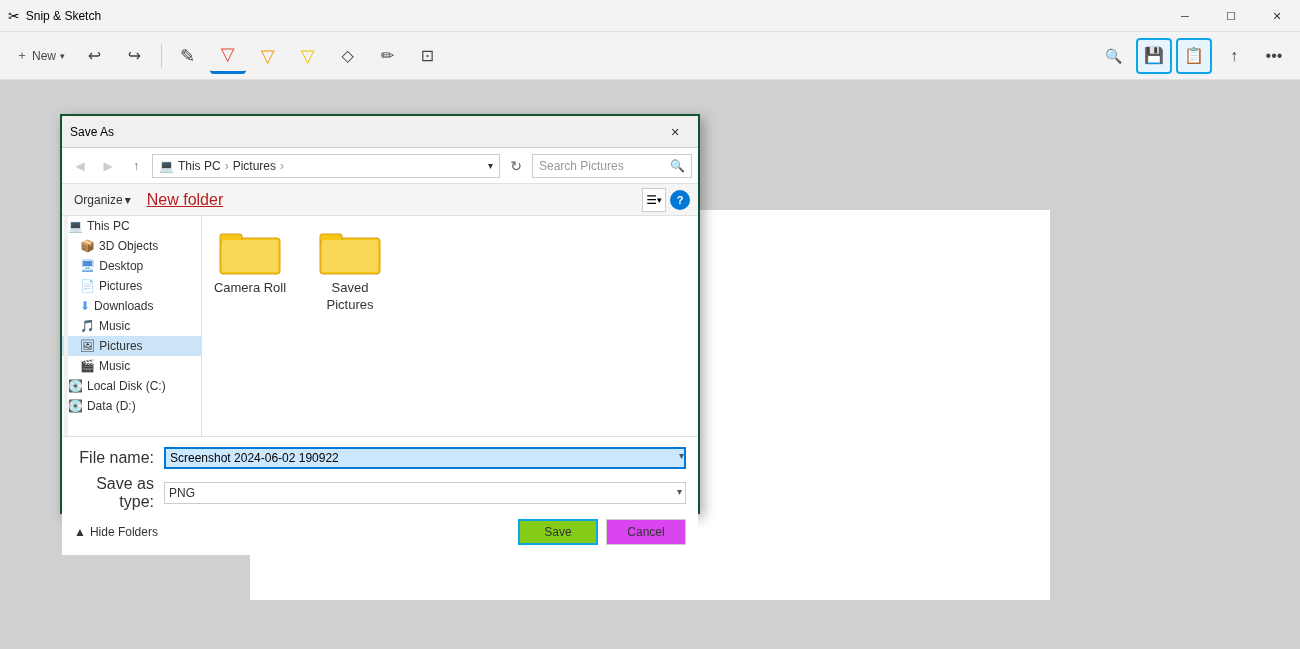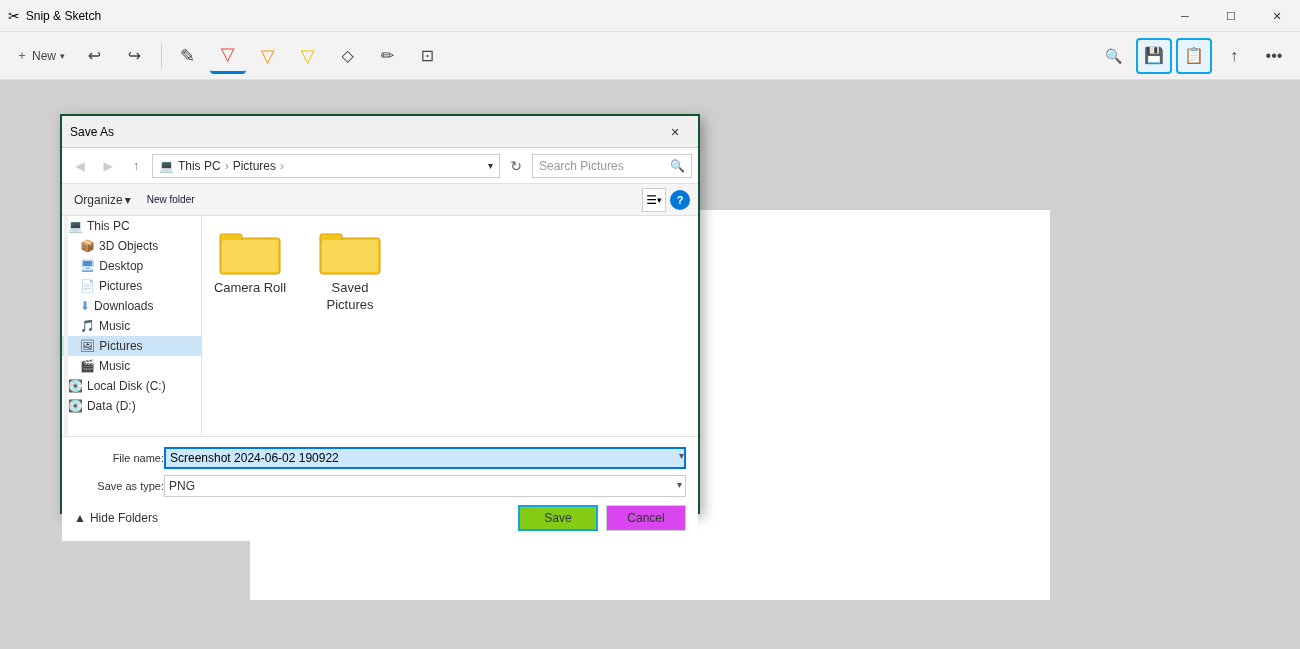--- a/index.html
+++ b/index.html
@@ -202,24 +202,25 @@
     .organize-btn {
       font-size: 12px;
       color: #333;
       cursor: pointer;
       display: flex;
       align-items: center;
       gap: 2px;
       padding: 2px 4px;
     }
     .new-folder-btn {
-      font-size: 10px;
-      color: #0f172a;
+      font-size: 16px;
+      color: #b91c1c;
       cursor: pointer;
       padding: 2px 4px;
+      text-decoration: underline;
     }
     .view-controls {
       margin-left: auto;
       display: flex;
       align-items: center;
       gap: 4px;
     }
     .view-btn {
       width: 24px;
       height: 24px;
@@ -299,24 +300,24 @@
       padding: 10px 12px;
       background: #fff;
     }
     .form-row {
       display: flex;
       align-items: center;
       margin-bottom: 6px;
     }
     .form-label {
       width: 90px;
-      font-size: 11px;
+      font-size: 16px;
       color: #333;
       text-align: right;
-      padding-right: 0;
+      padding-right: 10px;
     }
     .form-input-wrap {
       flex: 1;
       position: relative;
     }
     .form-input {
       width: 100%;
       height: 22px;
       border: 2px solid #0078d7;
       padding: 0 4px;

